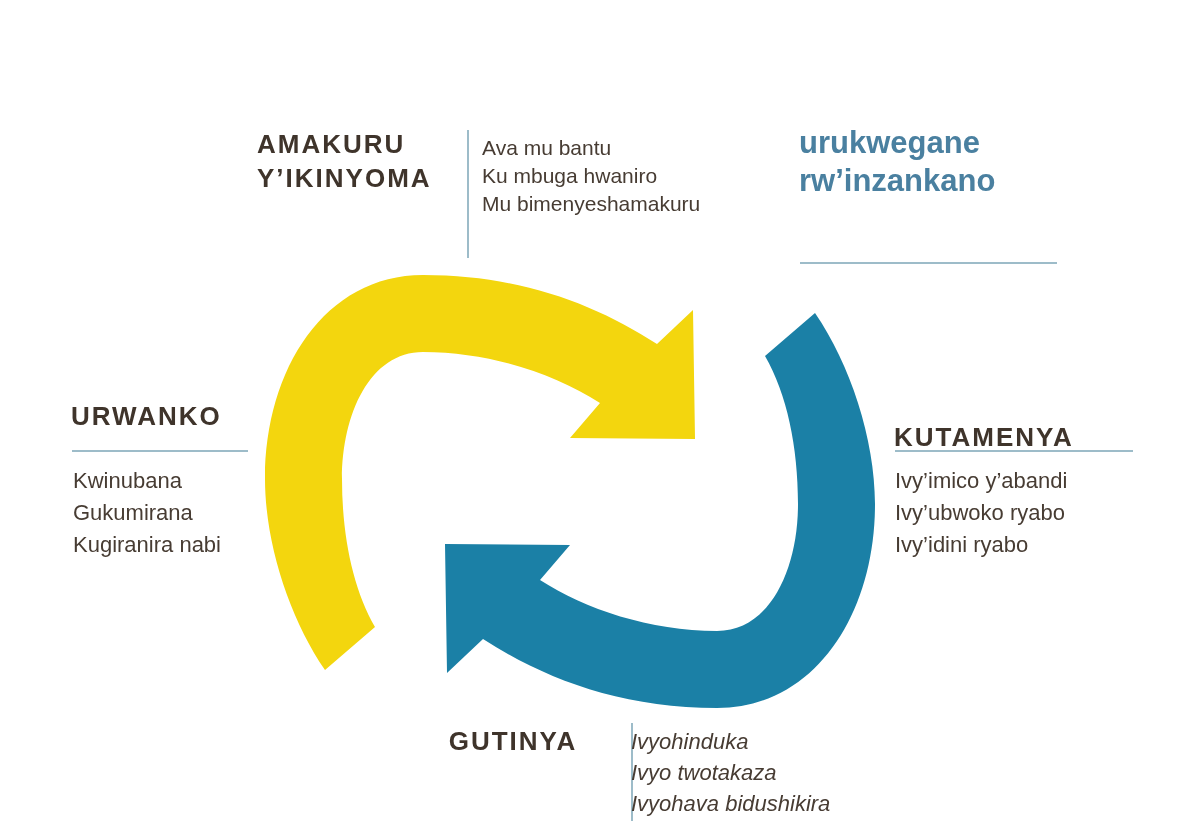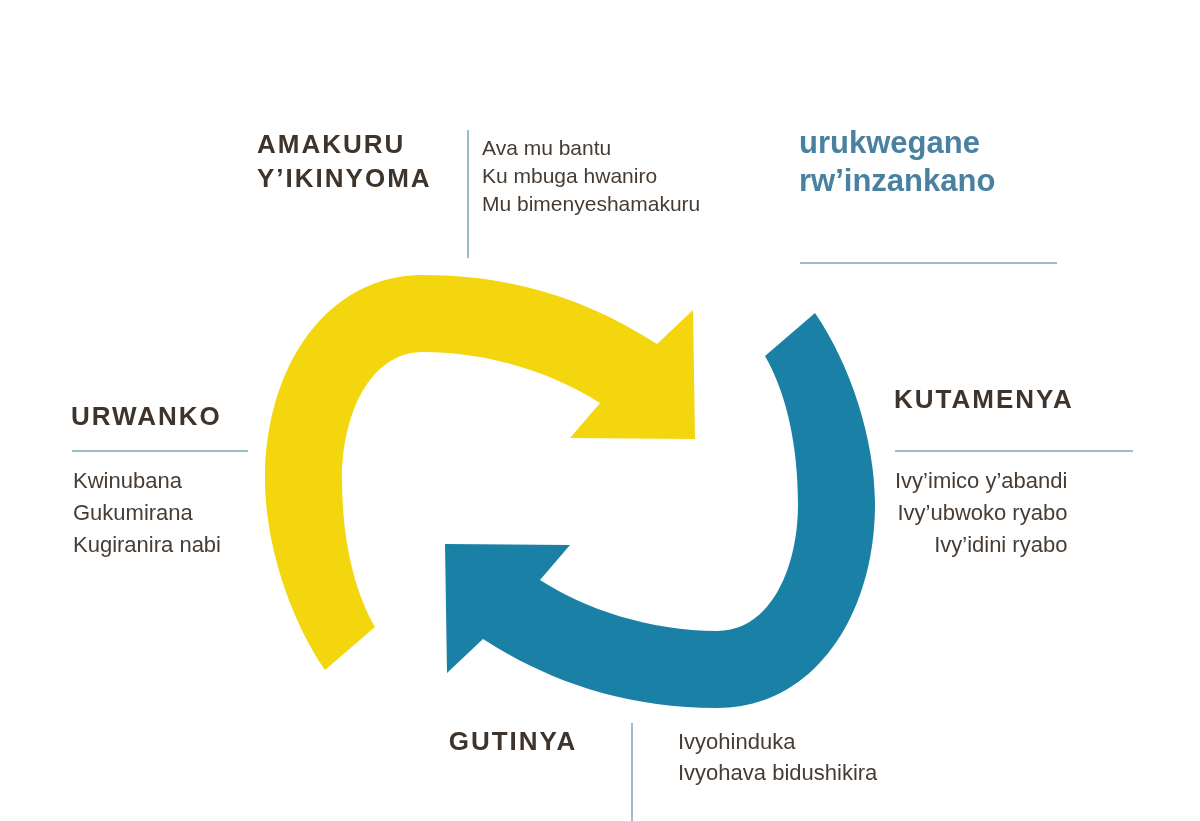--- a/index.html
+++ b/index.html
@@ -57,27 +57,27 @@
   #amakuru-rule      { left: 467px; top: 88px;  height: 128px; }
   #amakuru-list      { left: 482px; top: 92px;  line-height: 28px; font-size: 21px; }
 
   #title-block       { left: 799px; top: 82px;  }
   #title-rule        { left: 800px; top: 220px; width: 257px; }
 
   #urwanko-heading   { left: 71px;  top: 357px; }
   #urwanko-rule      { left: 72px;  top: 408px; width: 176px; }
   #urwanko-list      { left: 73px;  top: 423px; line-height: 32px; }
 
-  #kutamenya-heading { left: 894px; top: 340px; }
+  #kutamenya-heading { left: 894px; top: 378px; }
   #kutamenya-rule    { left: 895px; top: 408px; width: 238px; }
-  #kutamenya-list    { left: 895px; top: 423px; line-height: 32px; text-align: right; }
+  #kutamenya-list    { left: 895px; top: 423px; line-height: 32px; }
 
   #gutinya-heading   { left: 413px; top: 682px; width: 200px; text-align: center; }
   #gutinya-rule      { left: 631px; top: 681px; height: 131px; }
-  #gutinya-list      { left: 678px; top: 684px; }
+  #gutinya-list      { left: 631px; top: 684px; font-style: italic; }
 
   #cycle-graphic     { left: 265px; top: 232px; width: 610px; height: 435px; }
 </style>
 </head>
 <body>
 
 <div class="canvas">
 
   <div class="abs node-heading" id="amakuru-heading">
       <div>AMAKURU</div>
@@ -109,20 +109,21 @@
   <div class="abs node-list" id="kutamenya-list">
       <div>Ivy’imico y’abandi</div>
       <div>Ivy’ubwoko ryabo</div>
       <div>Ivy’idini ryabo</div>
     </div>
 
   <div class="abs node-heading" id="gutinya-heading">GUTINYA</div>
   <div class="abs rule v" id="gutinya-rule"></div>
   <div class="abs node-list" id="gutinya-list">
       <div>Ivyohinduka</div>
+      <div>Ivyo twotakaza</div>
       <div>Ivyohava bidushikira</div>
     </div>
 
   <svg class="abs" id="cycle-graphic" viewBox="0 0 610 435" xmlns="http://www.w3.org/2000/svg" aria-hidden="true">
     <defs>
       <path id="cycleArrow" d="M60,396
                C25,345 0,270 0,205
                C0,95 60,1 158,1
                C255,1 330,30 392,70
                L428,36

